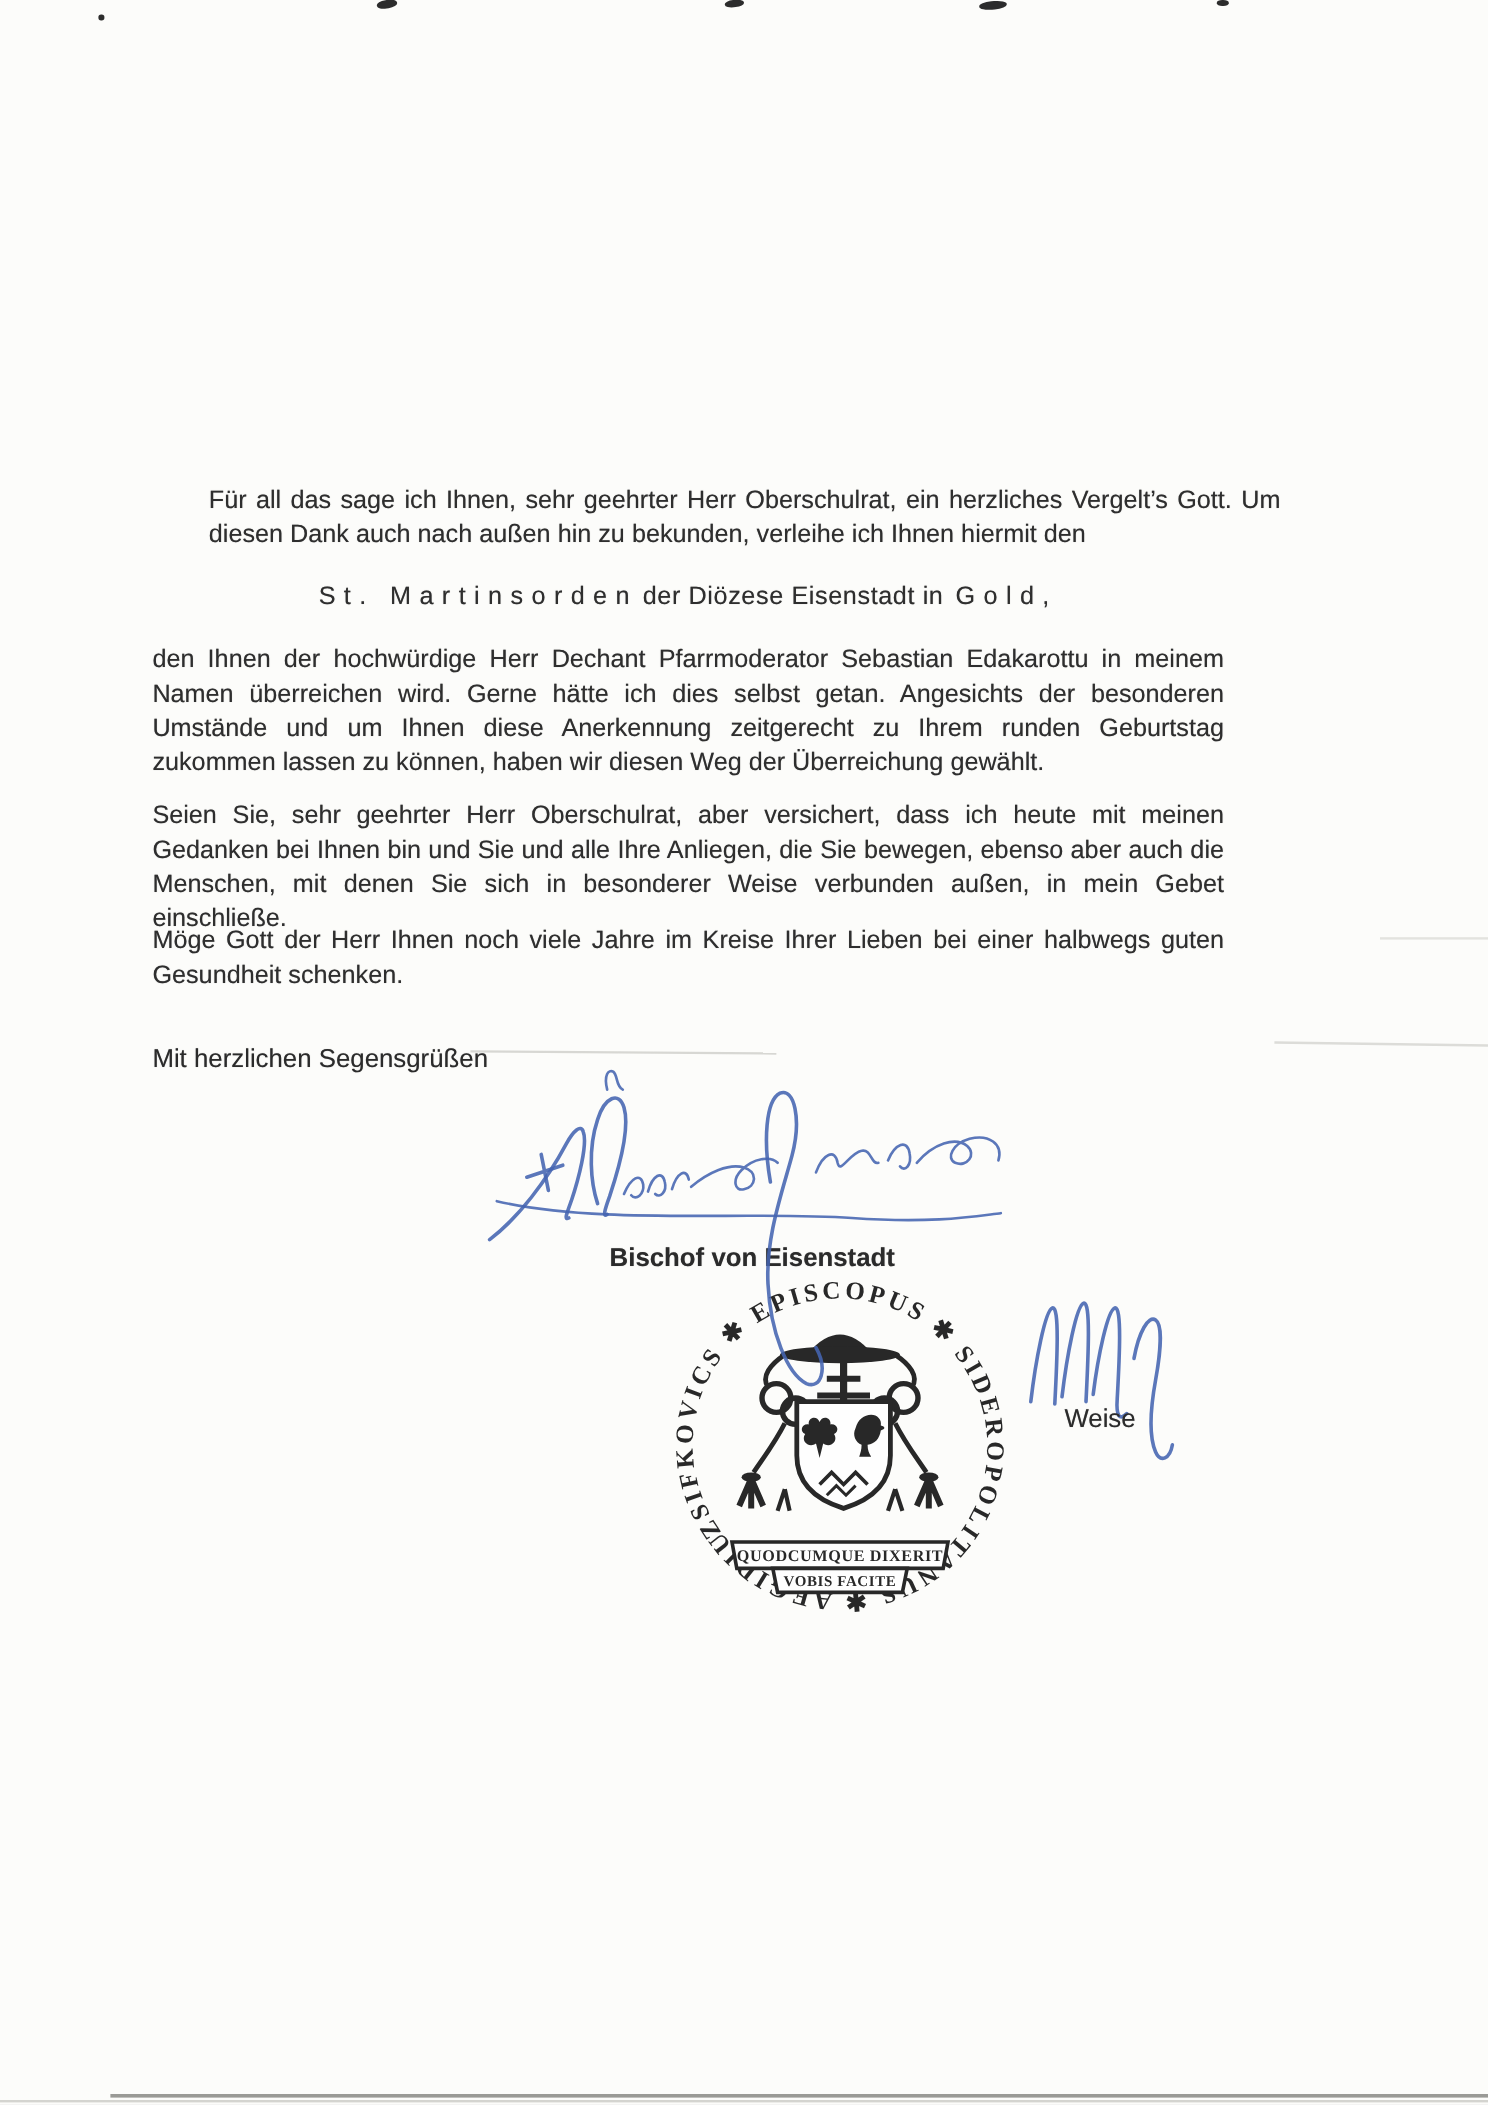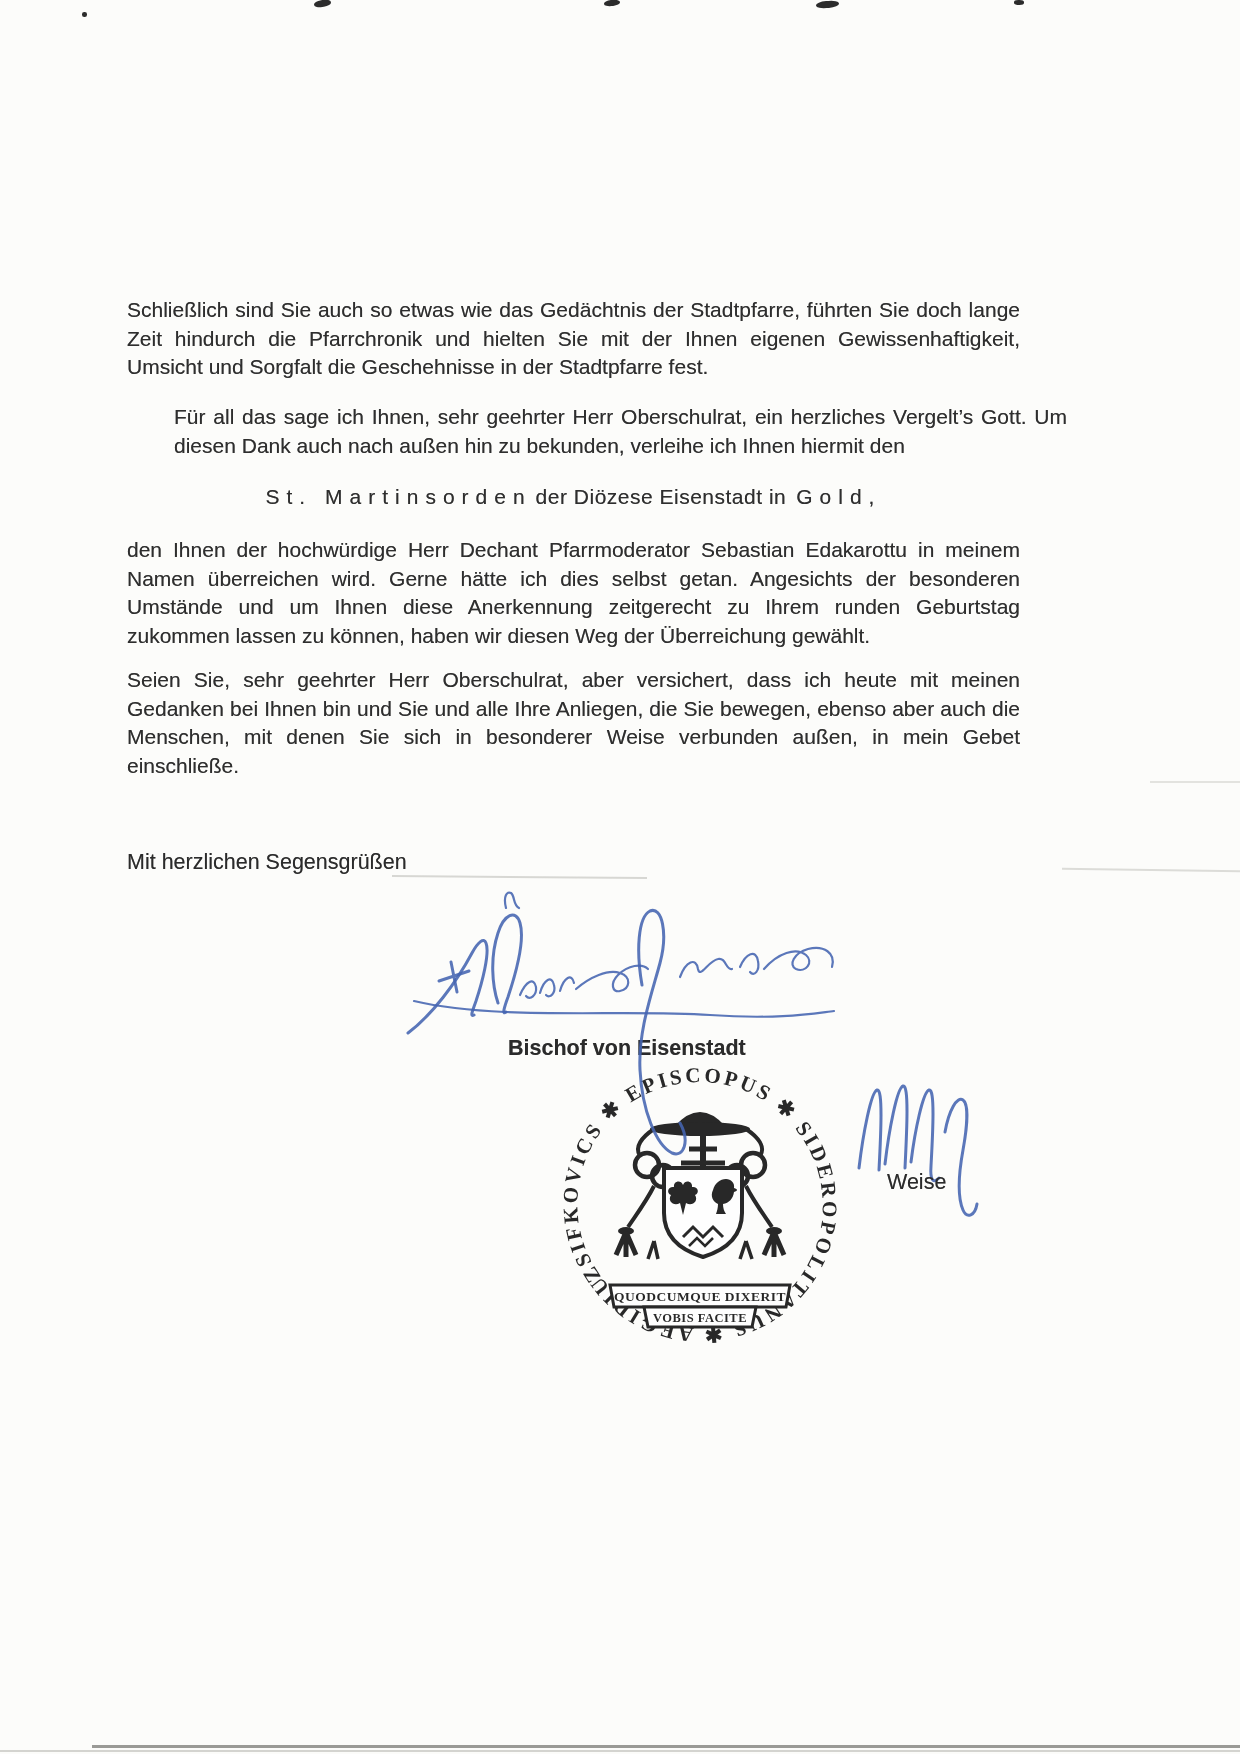--- a/index.html
+++ b/index.html
@@ -43,31 +43,31 @@
 <body>
 
 <div class="page">
 
   <div class="artifact" style="left:82px;top:12px;width:5px;height:5px;"></div>
   <div class="artifact" style="left:314px;top:0;width:17px;height:7px;transform:rotate(-9deg);"></div>
   <div class="artifact" style="left:604px;top:0;width:16px;height:6px;transform:rotate(-6deg);"></div>
   <div class="artifact" style="left:816px;top:1px;width:23px;height:7px;transform:rotate(-5deg);"></div>
   <div class="artifact" style="left:1014px;top:0;width:10px;height:5px;"></div>
 
-  <div class="para" style="top:296px;">Schließlich sind Sie auch so etwas wie das Gedächtnis der Stadtpfarre, führten Sie doch lange Zeit hindurch die Pfarrchronik und hielten Sie mit der Ihnen eigenen Gewissenhaftigkeit, Umsicht und Sorgfalt die Geschehnisse in der Stadtpfarre fest.</div>
   <div class="para" style="top:403px;margin-left:47px;">Für all das sage ich Ihnen, sehr geehrter Herr Oberschulrat, ein herzliches Vergelt’s Gott. Um diesen Dank auch nach außen hin zu bekunden, verleihe ich Ihnen hiermit den</div>
 
   <div class="award" style="top:483px;">
     <span class="sp">St. Martinsorden</span><span class="mid">der Diözese Eisenstadt in</span><span class="sp">Gold,</span>
   </div>
 
   <div class="para" style="top:536px;">den Ihnen der hochwürdige Herr Dechant Pfarrmoderator Sebastian Edakarottu in meinem Namen überreichen wird. Gerne hätte ich dies selbst getan. Angesichts der besonderen Umstände und um Ihnen diese Anerkennung zeitgerecht zu Ihrem runden Geburtstag zukommen lassen zu können, haben wir diesen Weg der Überreichung gewählt.</div>
   <div class="para" style="top:666px;">Seien Sie, sehr geehrter Herr Oberschulrat, aber versichert, dass ich heute mit meinen Gedanken bei Ihnen bin und Sie und alle Ihre Anliegen, die Sie bewegen, ebenso aber auch die Menschen, mit denen Sie sich in besonderer Weise verbunden außen, in mein Gebet einschließe.</div>
+  <div class="para" style="top:770px;">Möge Gott der Herr Ihnen noch viele Jahre im Kreise Ihrer Lieben bei einer halbwegs guten Gesundheit schenken.</div>
 
-  <div class="plain" style="left:127px;top:850px;">Mit herzlichen Segensgrüßen</div>
+  <div class="plain" style="left:127px;top:870px;">Mit herzlichen Segensgrüßen</div>
 
   <div class="scanline" style="left:392px;top:876px;width:255px;height:2px;background:#d7d7d3;transform:rotate(.4deg);"></div>
   <div class="scanline" style="left:1062px;top:869px;width:178px;height:2px;background:#dcdcd8;transform:rotate(.8deg);"></div>
   <div class="scanline" style="left:1150px;top:781px;width:90px;height:2px;background:#e3e3df;"></div>
 
   <div class="plain" style="left:508px;top:1036px;font-weight:bold;">Bischof von Eisenstadt</div>
 
   <svg class="seal-svg" style="left:550px;top:1055px;" width="300" height="300" viewBox="0 0 300 300">
     <defs>
       <path id="ring-path" d="M 51.3 221.7 A 122 122 0 1 1 248.7 78.3 A 122 122 0 1 1 51.3 221.7"></path>

